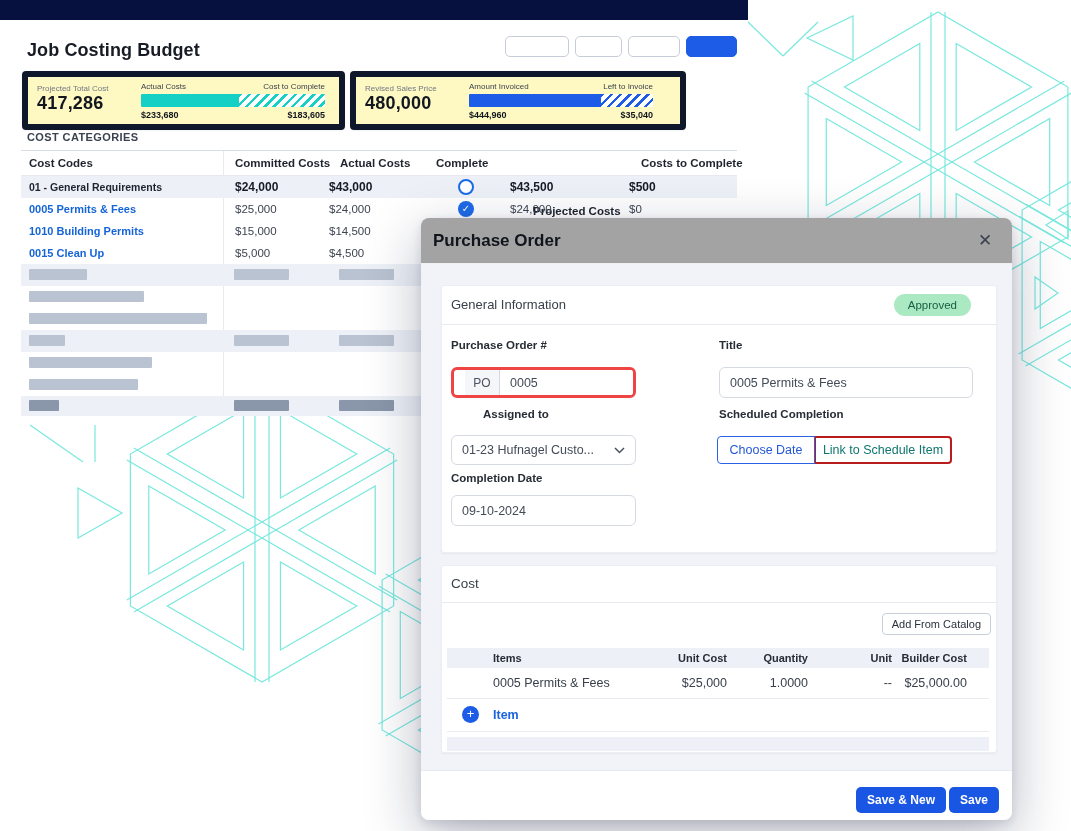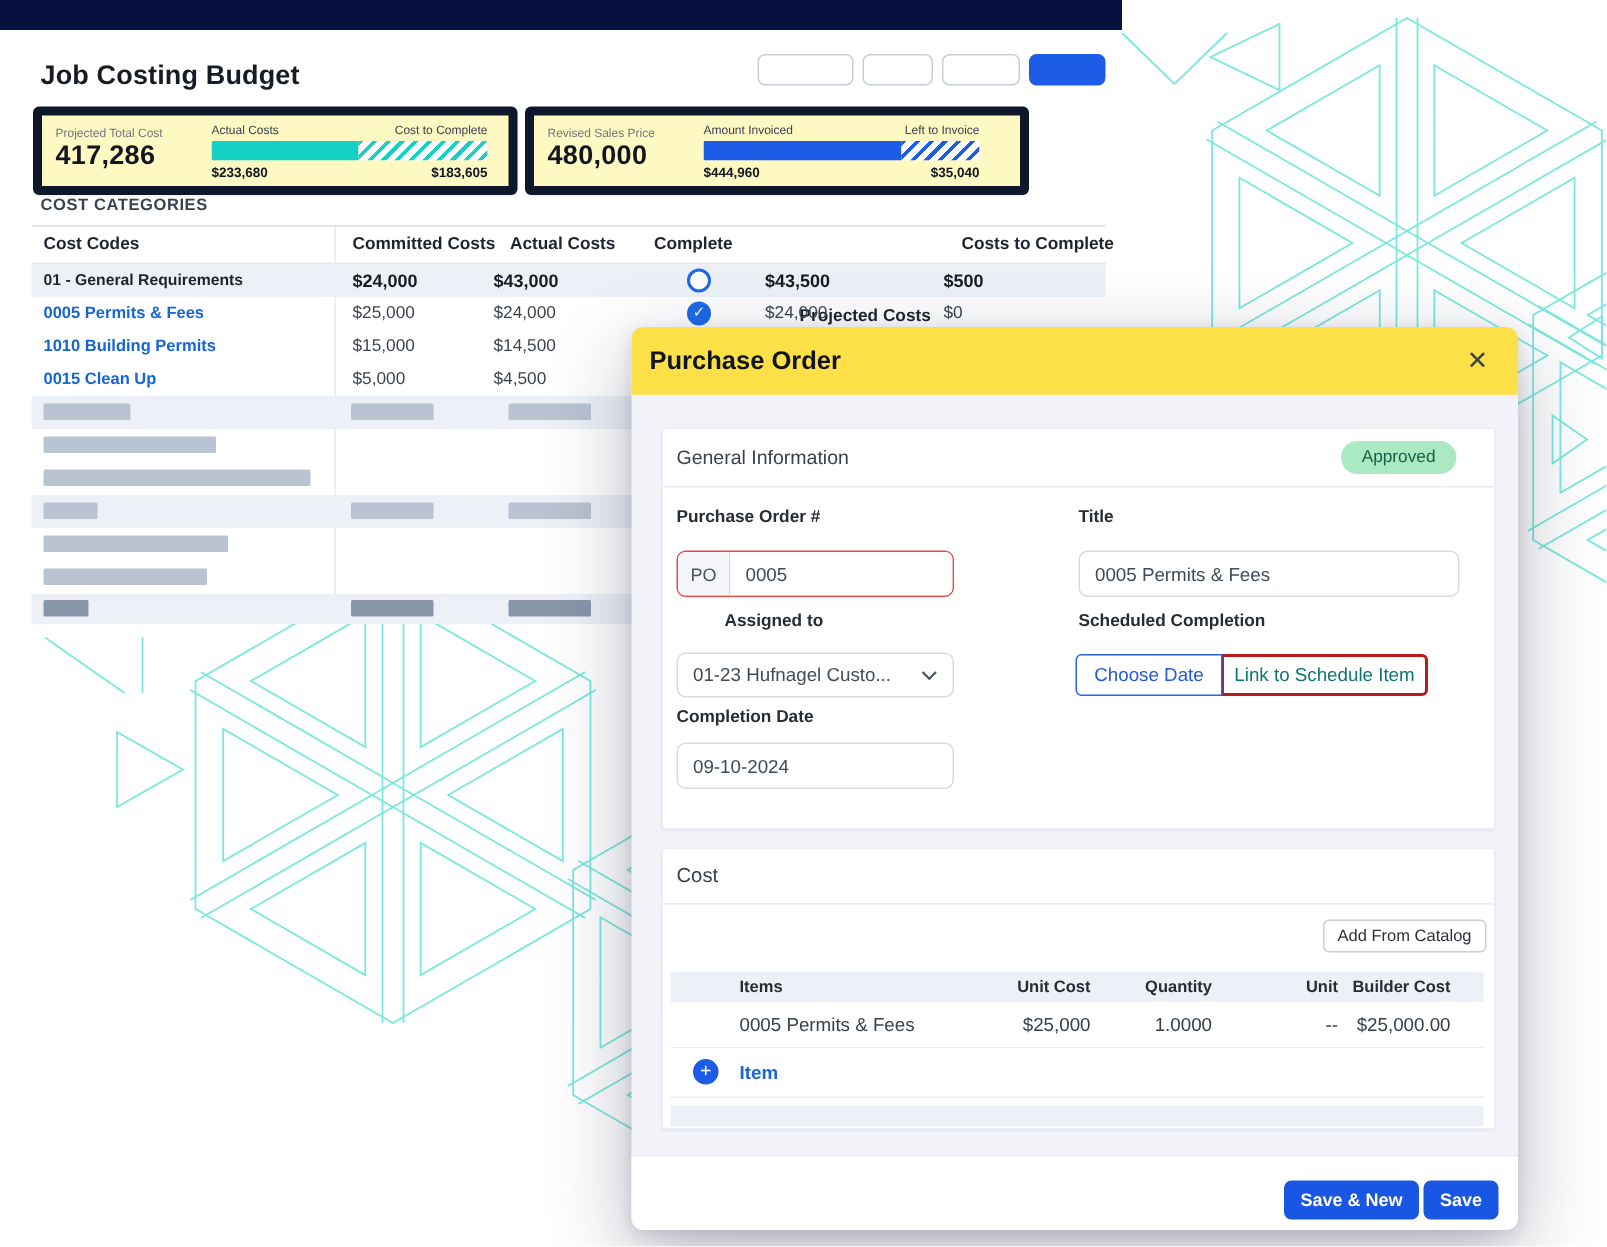--- a/index.html
+++ b/index.html
@@ -44,32 +44,32 @@
   .val.b{font-size:12px;font-weight:bold;color:#161b26;}
   .c-committed{left:214px;} .c-actual{left:308px;} .c-projected{left:489px;} .c-tocomp{left:608px;}
   .circ-empty{position:absolute;left:437px;top:3px;width:12px;height:12px;border:2px solid #1b6ae8;border-radius:50%;background:#fff;cursor:pointer;}
   .circ-check{position:absolute;left:437px;top:3px;width:16px;height:16px;background:#1e6be8;border-radius:50%;color:#fff;font-size:10px;line-height:16px;text-align:center;cursor:pointer;}
   .sk{position:absolute;top:5px;height:11px;background:#bac3d1;border-radius:1px;}
   .sk.dark{background:#8a96a9;}
 
   
   .modal{left:421px;top:218px;width:591px;height:602px;background:#f1f3f8;border-radius:8px;z-index:2;
          box-shadow:0 18px 55px rgba(15,23,60,.30),0 3px 10px rgba(15,23,60,.12);}
-  .modal-header{position:absolute;left:0;top:0;width:591px;height:46px;background:#fde047;border-radius:8px 8px 0 0;border-bottom:1px solid #eef0f4;box-sizing:border-box;}
+  .modal-header{position:absolute;left:0;top:0;width:591px;height:46px;background:#a3a3a3;border-radius:8px 8px 0 0;border-bottom:1px solid #eef0f4;box-sizing:border-box;}
   .modal-title{position:absolute;left:12px;top:0;line-height:46px;font-size:17px;font-weight:bold;color:#10141d;}
   .modal-close{position:absolute;right:16px;top:12px;width:22px;height:22px;font-size:17px;line-height:22px;text-align:center;color:#3c424e;cursor:pointer;}
   .mcard{position:absolute;left:20px;width:556px;background:#fff;border-radius:3px;border:1px solid #eceef3;box-shadow:0 1px 2px rgba(16,24,40,.05);box-sizing:border-box;}
   .mcard.general{top:67px;height:268px;}
   .mcard.cost{top:347px;height:188px;}
   .mcard-head{position:absolute;left:9px;top:0;line-height:38px;font-size:13px;color:#3a404b;}
   .mcard-div{position:absolute;left:0;right:0;top:38px;border-top:1px solid #e8eaf0;}
   .badge{position:absolute;right:25px;top:8px;height:22px;padding:0 14px;background:#abe9c3;color:#176043;font-size:11.5px;border-radius:12px;display:flex;align-items:center;}
   .flabel{position:absolute;font-size:11.5px;font-weight:bold;color:#272c35;white-space:nowrap;}
   .finput{border:1px solid #d4d9e2;border-radius:6px;font-size:12.5px;color:#434b58;padding:0 10px;background:#fff;box-sizing:border-box;font-family:inherit;outline:none;}
-  .pogroup{position:absolute;left:9px;top:81px;width:185px;height:31px;border:1px solid #ef4444;border-radius:6px;background:#fff;display:flex;overflow:hidden;box-sizing:border-box;}
+  .pogroup{position:absolute;left:9px;top:81px;width:185px;height:31px;border:3px solid #ef4444;border-radius:6px;background:#fff;display:flex;overflow:hidden;box-sizing:border-box;padding-left:11px;}
   .popre{width:34px;background:#f5f6f9;border-right:1px solid #d4d9e2;display:flex;align-items:center;justify-content:center;font-size:12px;color:#4a5160;}
   .poinput{flex:1;border:none;outline:none;font-size:12.5px;color:#434b58;padding:0 10px;min-width:0;font-family:inherit;}
   .selectbox{position:absolute;left:9px;top:149px;width:185px;height:30px;border:1px solid #d4d9e2;border-radius:6px;background:#fff;box-sizing:border-box;display:flex;align-items:center;padding:0 10px;font-size:12.5px;color:#434b58;cursor:pointer;justify-content:space-between;}
   .segbtn{position:absolute;top:150px;height:28px;background:#fff;box-sizing:border-box;font-size:12.5px;cursor:pointer;font-family:inherit;padding:0;}
   .seg-date{left:275px;width:98px;border:1px solid #2a62e6;color:#2257d8;border-radius:4px 0 0 4px;z-index:1;}
   .seg-link{left:372px;width:138px;border:2px solid #b91c1c;color:#0f766e;border-radius:0 4px 4px 0;}
   .catalog-btn{position:absolute;right:5px;top:47px;height:22px;padding:0 9px;font-size:11px;border:1px solid #c9cfda;border-radius:4px;background:#fff;color:#2b313c;cursor:pointer;font-family:inherit;}
   .itable{position:absolute;left:5px;top:82px;width:542px;}
   .ithead{position:relative;height:20px;background:#edf0f6;}
   .ith{position:absolute;top:4px;font-size:11px;font-weight:bold;color:#262c36;white-space:nowrap;}

